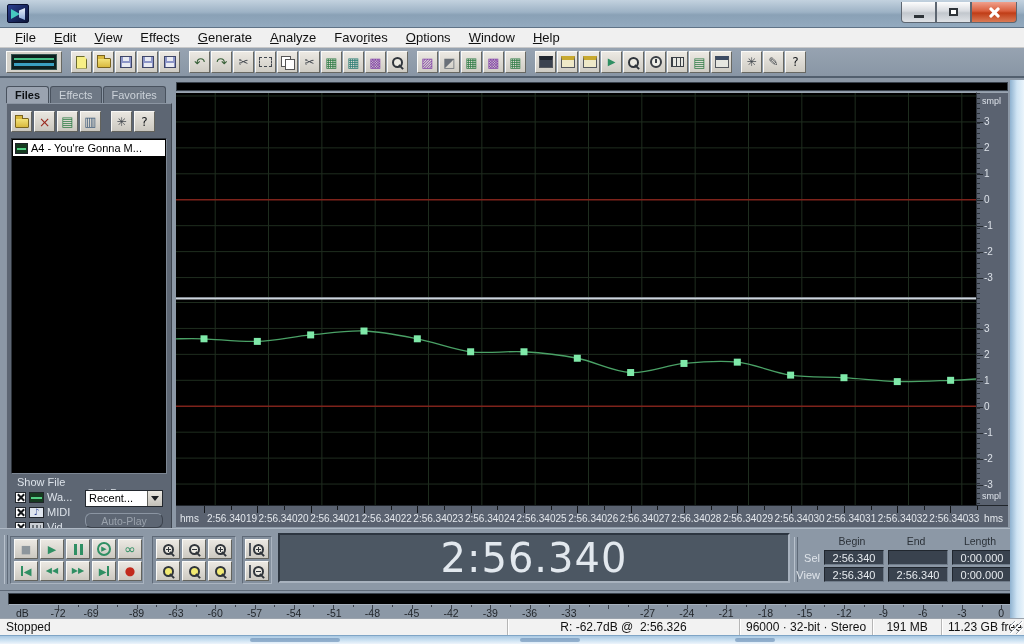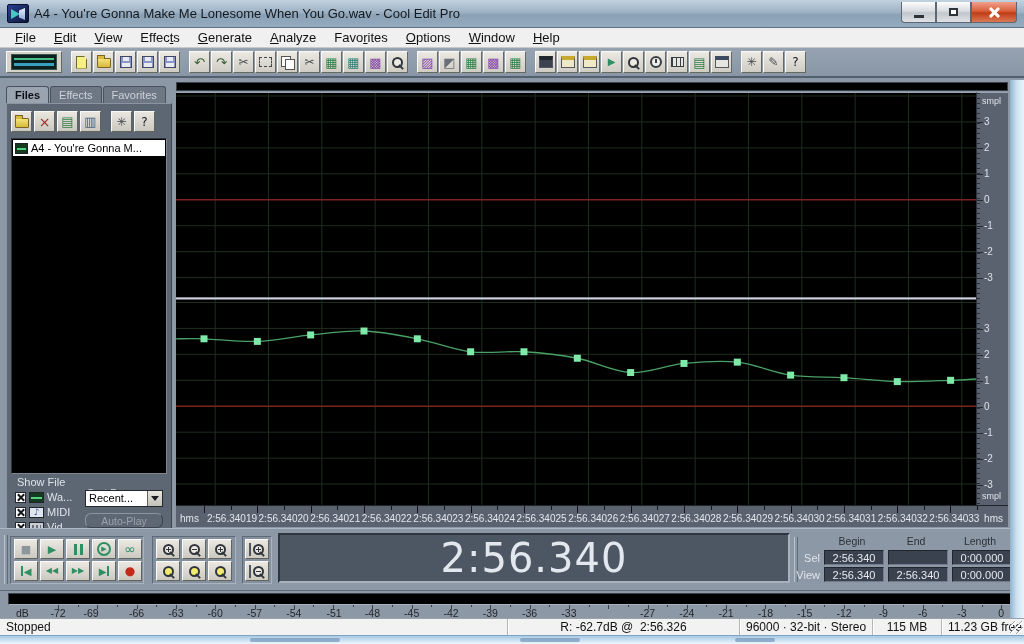--- a/index.html
+++ b/index.html
@@ -206,21 +206,20 @@
   .right-edge{position:absolute;left:1010px;top:80px;width:14px;height:538px;
     background:linear-gradient(90deg,#8fb2d0,#cfe4f4 50%,#eaf4fb);}
 </style>
 </head>
 <body>
 
 <div id="screen">
 
   <div class="titlebar">
     <div class="app-icon"></div>
-    <span class="title-text">A4 - You're Gonna Make Me Lonesome When You Go.wav - Cool Edit Pro</span>
     <div class="winbtns">
       <button class="wbtn first">
           <span class="wb-min-glyph"></span>
         </button>
       <button class="wbtn">
           <span class="wb-restore-glyph"></span>
         </button>
       <button class="wbtn close">
           <span class="wb-close-glyph"></span>
         </button>
@@ -648,21 +647,21 @@
   <div class="meter-wrap">
     <div class="meter-bar"></div>
     <div class="meter-scale">
       <span class="db-unit">dB</span>
     <span class="db-label" style="left: 41px;">-72</span>
         <div class="db-tick" style="left: 58px; height: 4px;"></div>
         <div class="db-tick" style="left: 77.6px; height: 2px;"></div>
         <span class="db-label" style="left: 74px;">-69</span>
         <div class="db-tick" style="left: 97.3px; height: 4px;"></div>
         <div class="db-tick" style="left: 116.9px; height: 2px;"></div>
-        <span class="db-label" style="left: 119.6px;">-66</span>
+        <span class="db-label" style="left: 119.6px;">-89</span>
         <div class="db-tick" style="left: 136.6px; height: 4px;"></div>
         <div class="db-tick" style="left: 156.2px; height: 2px;"></div>
         <span class="db-label" style="left: 158.9px;">-63</span>
         <div class="db-tick" style="left: 175.9px; height: 4px;"></div>
         <div class="db-tick" style="left: 195.5px; height: 2px;"></div>
         <span class="db-label" style="left: 198.2px;">-60</span>
         <div class="db-tick" style="left: 215.2px; height: 4px;"></div>
         <div class="db-tick" style="left: 234.8px; height: 2px;"></div>
         <span class="db-label" style="left: 237.5px;">-57</span>
         <div class="db-tick" style="left: 254.5px; height: 4px;"></div>
@@ -723,21 +722,21 @@
         <div class="db-tick" style="left: 981.5px; height: 2px;"></div>
         <span class="db-label" style="left: 984.2px;">0</span>
         <div class="db-tick" style="left: 1001.2px; height: 4px;"></div>
       </div>
   </div>
 
   <div class="statusbar">
     <span class="sb-seg first">Stopped</span>
     <span class="sb-seg sb-level">R: -62.7dB @  2:56.326</span>
     <span class="sb-seg sb-format">96000 · 32-bit · Stereo</span>
-    <span class="sb-seg sb-mem">115 MB</span>
+    <span class="sb-seg sb-mem">191 MB</span>
     <span class="sb-seg sb-disk">11.23 GB free</span>
     <span class="resize-grip"></span>
   </div>
 
   <div class="taskstrip">
     <div class="ts-blob" style="left:250px;width:90px;"></div>
     <div class="ts-blob" style="left:520px;width:60px;"></div>
     <div class="ts-blob" style="left:735px;width:40px;"></div>
   </div>
   <div class="right-edge"></div>

